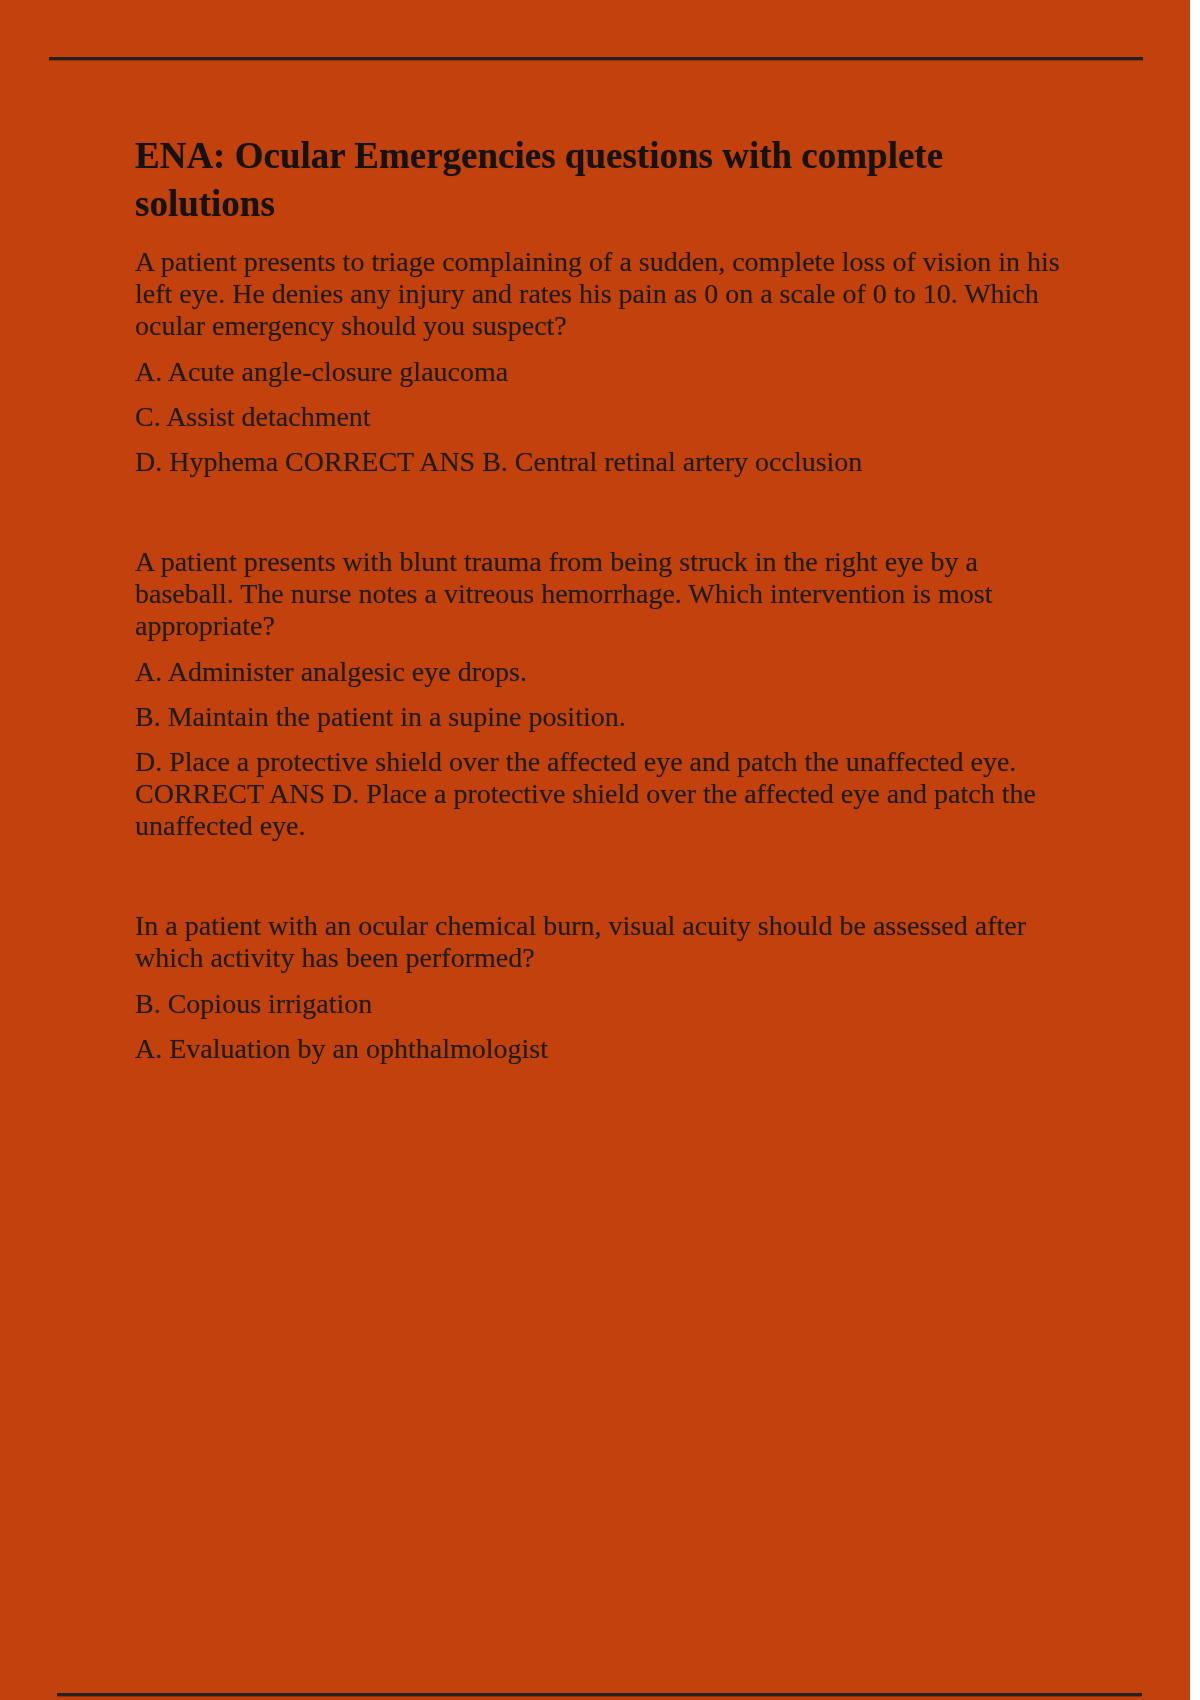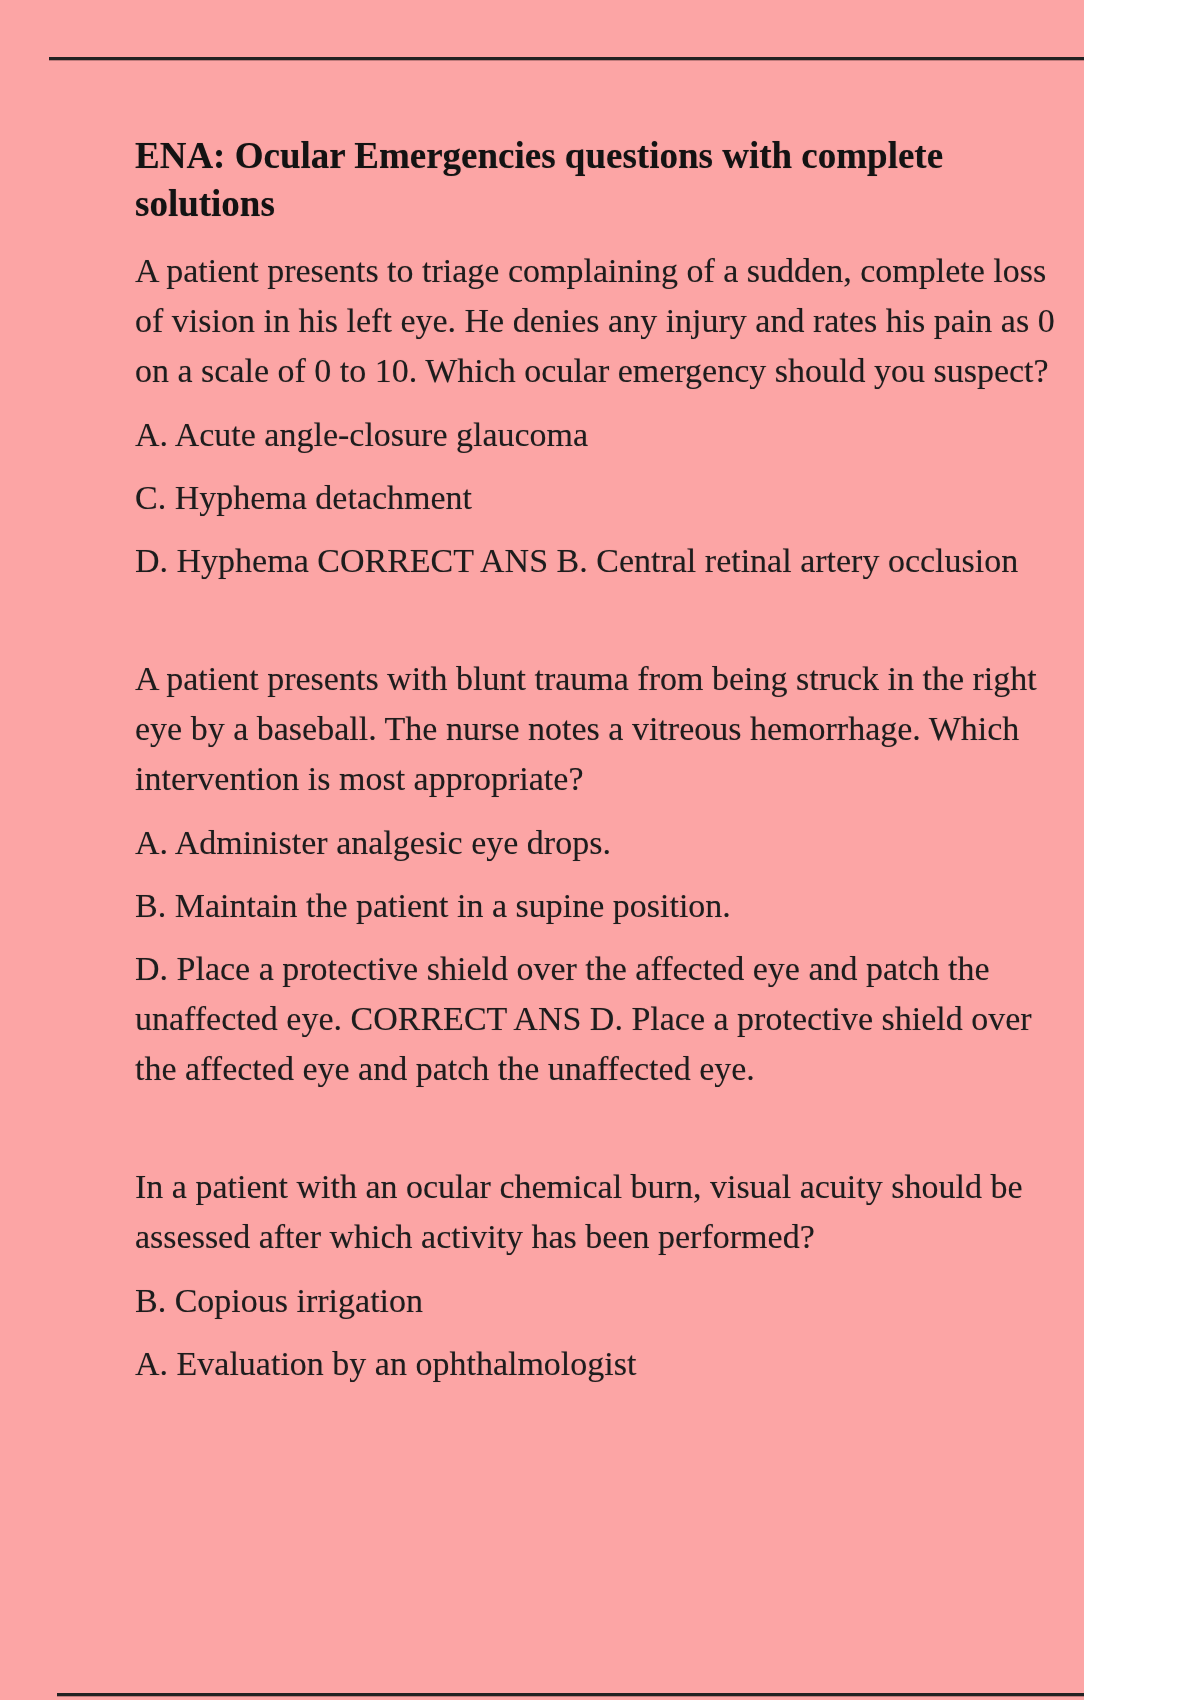--- a/index.html
+++ b/index.html
@@ -2,23 +2,23 @@
 <html><head>
 <meta charset="utf-8">
 <style>
   html, body {
     margin: 0;
     padding: 0;
     background: #ffffff;
   }
   .page {
     position: relative;
-    width: 1084px;
+    width: 1190px;
     height: 1700px;
-    background: #fca5a5;
+    background: #c2410c;
     font-family: "Liberation Serif", "DejaVu Serif", serif;
     color: #1b1b1b;
     overflow: hidden;
   }
   .rule {
     position: absolute;
     height: 3px;
     background: #222222;
     box-shadow: 0 1px 0 rgba(0,0,0,0.25);
   }
@@ -48,22 +48,22 @@
     text-shadow: 0 0 1px rgba(0,0,0,0.35);
   }
   .question-block {
     margin: 0 0 68px 0;
   }
   .question-block:last-child {
     margin-bottom: 8px;
   }
   p.prompt, p.option {
     margin: 0 0 14px 0;
-    font-size: 34px;
-    line-height: 50px;
+    font-size: 28px;
+    line-height: 32px;
     color: #1d1d1d;
     text-shadow: 0 0 1px rgba(0,0,0,0.28);
   }
   p.option {
     margin-bottom: 13px;
   }
   p.option:last-child {
     margin-bottom: 0;
   }
 </style>
@@ -74,21 +74,21 @@
 
   <div class="rule rule-top"></div>
 
   <div class="content">
 
     <h1 class="doc-title">ENA: Ocular Emergencies questions with complete solutions</h1>
 
     <section class="question-block">
       <p class="prompt">A patient presents to triage complaining of a sudden, complete loss of vision in his left eye. He denies any injury and rates his pain as 0 on a scale of 0 to 10. Which ocular emergency should you suspect?</p>
       <p class="option">A. Acute angle-closure glaucoma</p>
-      <p class="option">C. Hyphema detachment</p>
+      <p class="option">C. Assist detachment</p>
       <p class="option">D. Hyphema CORRECT ANS B. Central retinal artery occlusion</p>
     </section>
 
     <section class="question-block">
       <p class="prompt">A patient presents with blunt trauma from being struck in the right eye by a baseball. The nurse notes a vitreous hemorrhage. Which intervention is most appropriate?</p>
       <p class="option">A. Administer analgesic eye drops.</p>
       <p class="option">B. Maintain the patient in a supine position.</p>
       <p class="option">D. Place a protective shield over the affected eye and patch the unaffected eye. CORRECT ANS D. Place a protective shield over the affected eye and patch the unaffected eye.</p>
     </section>
 

